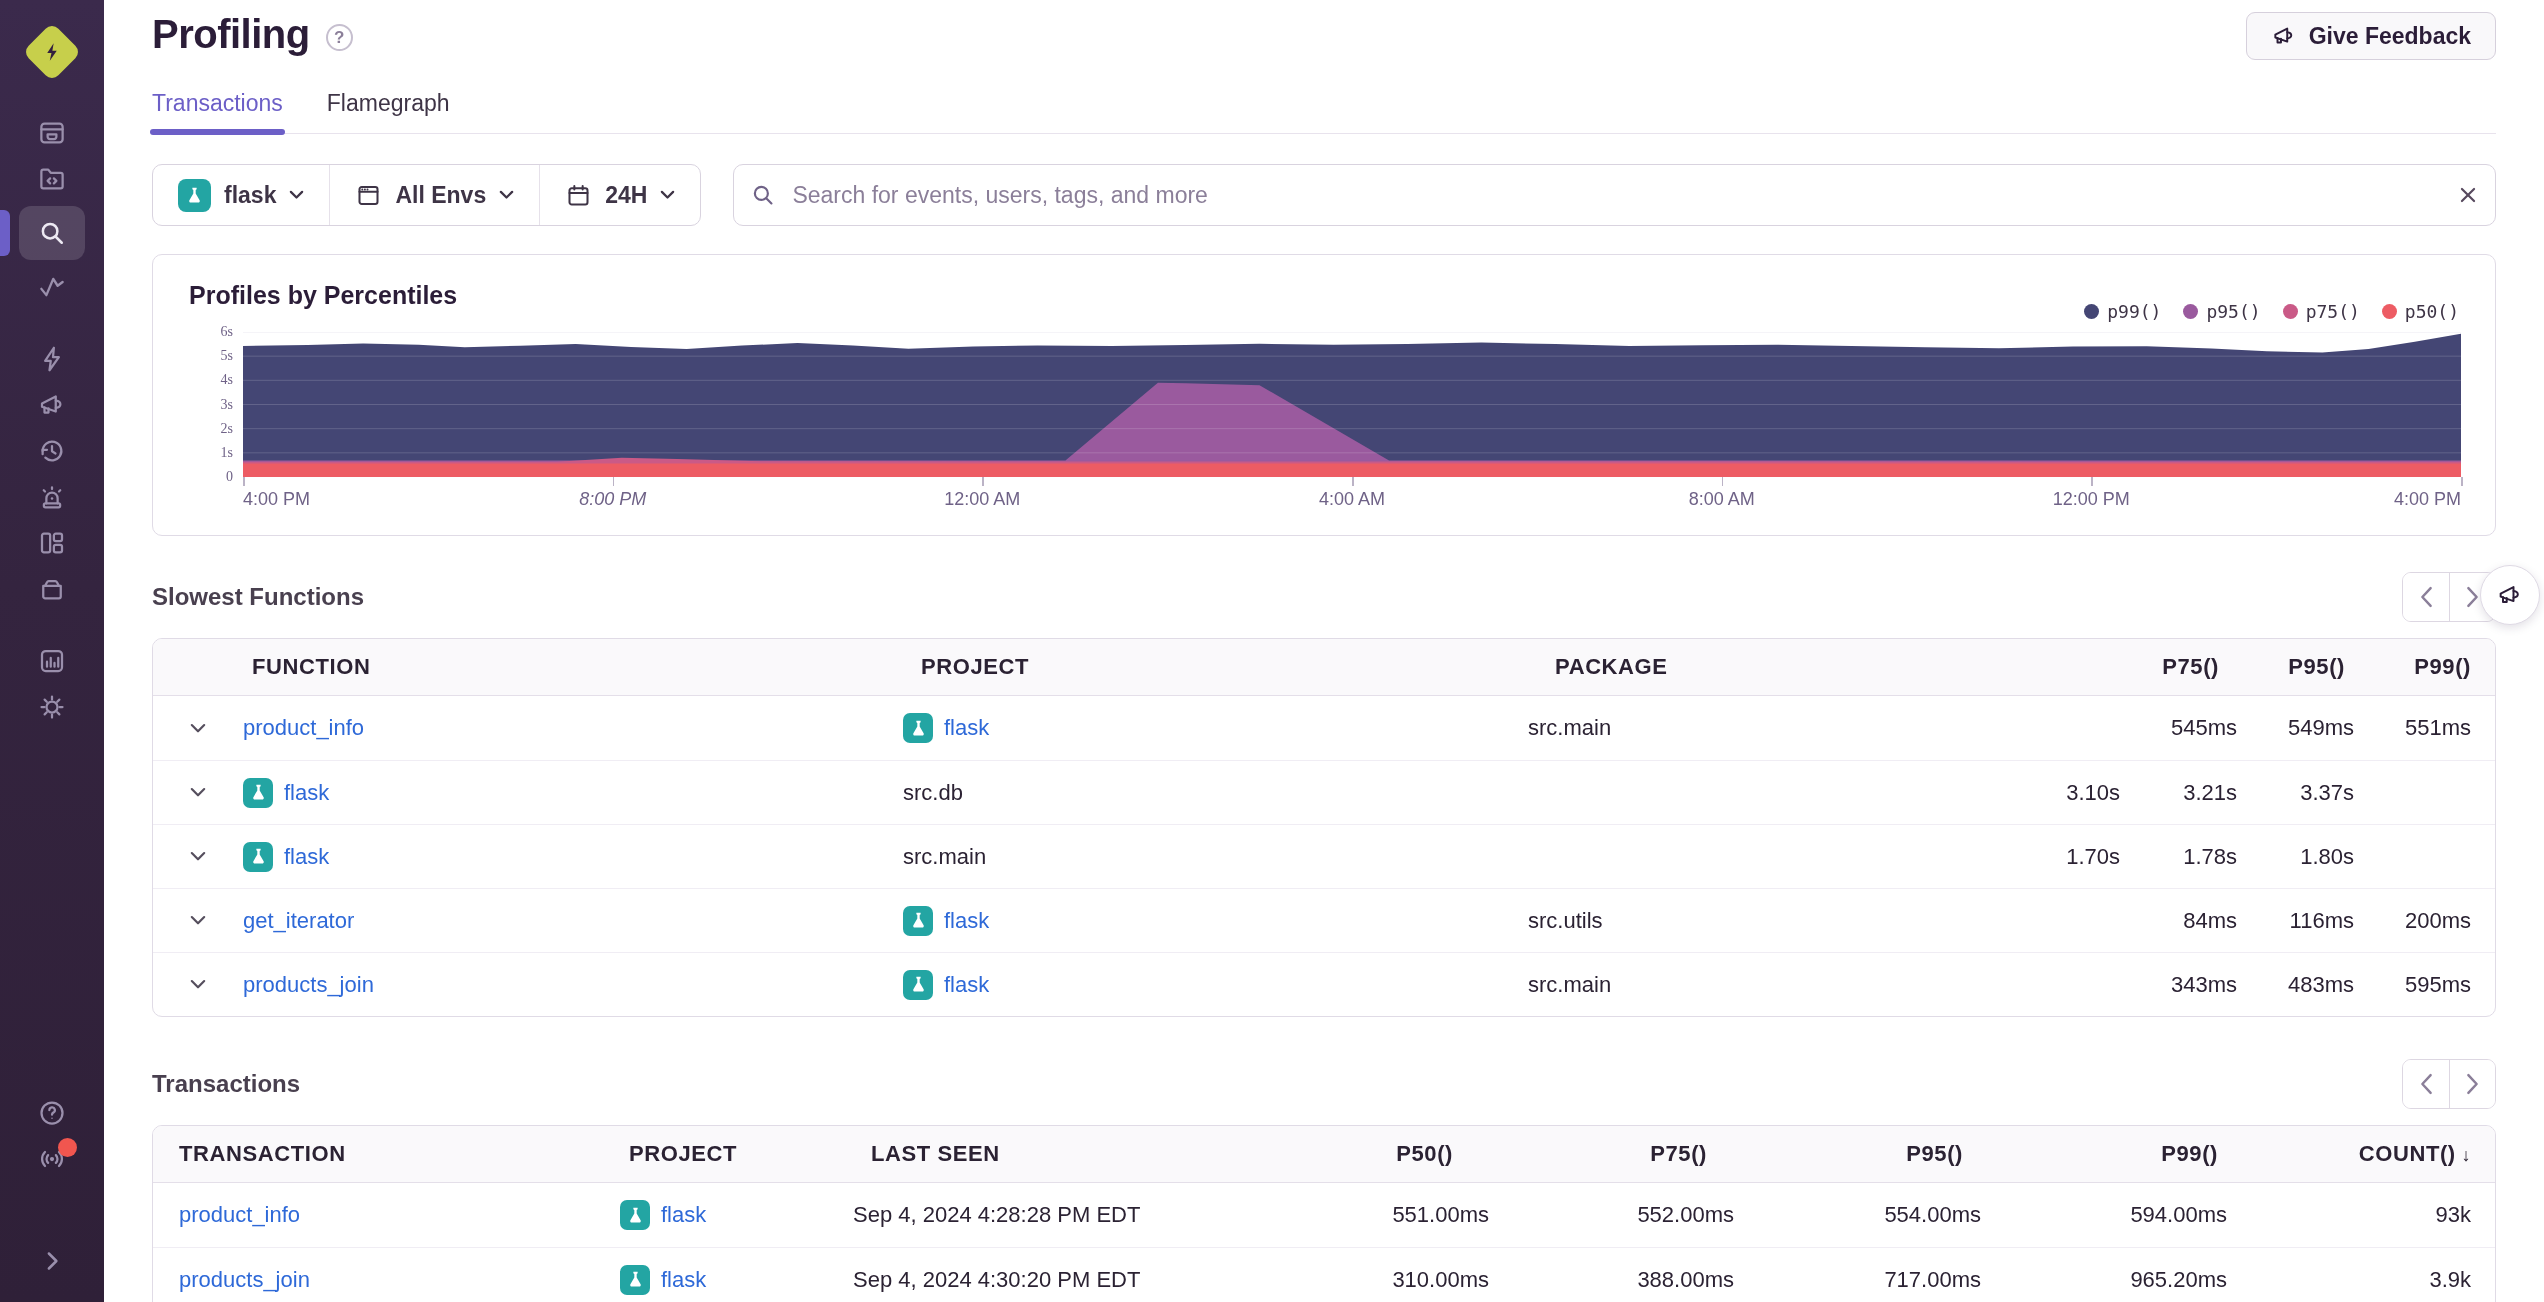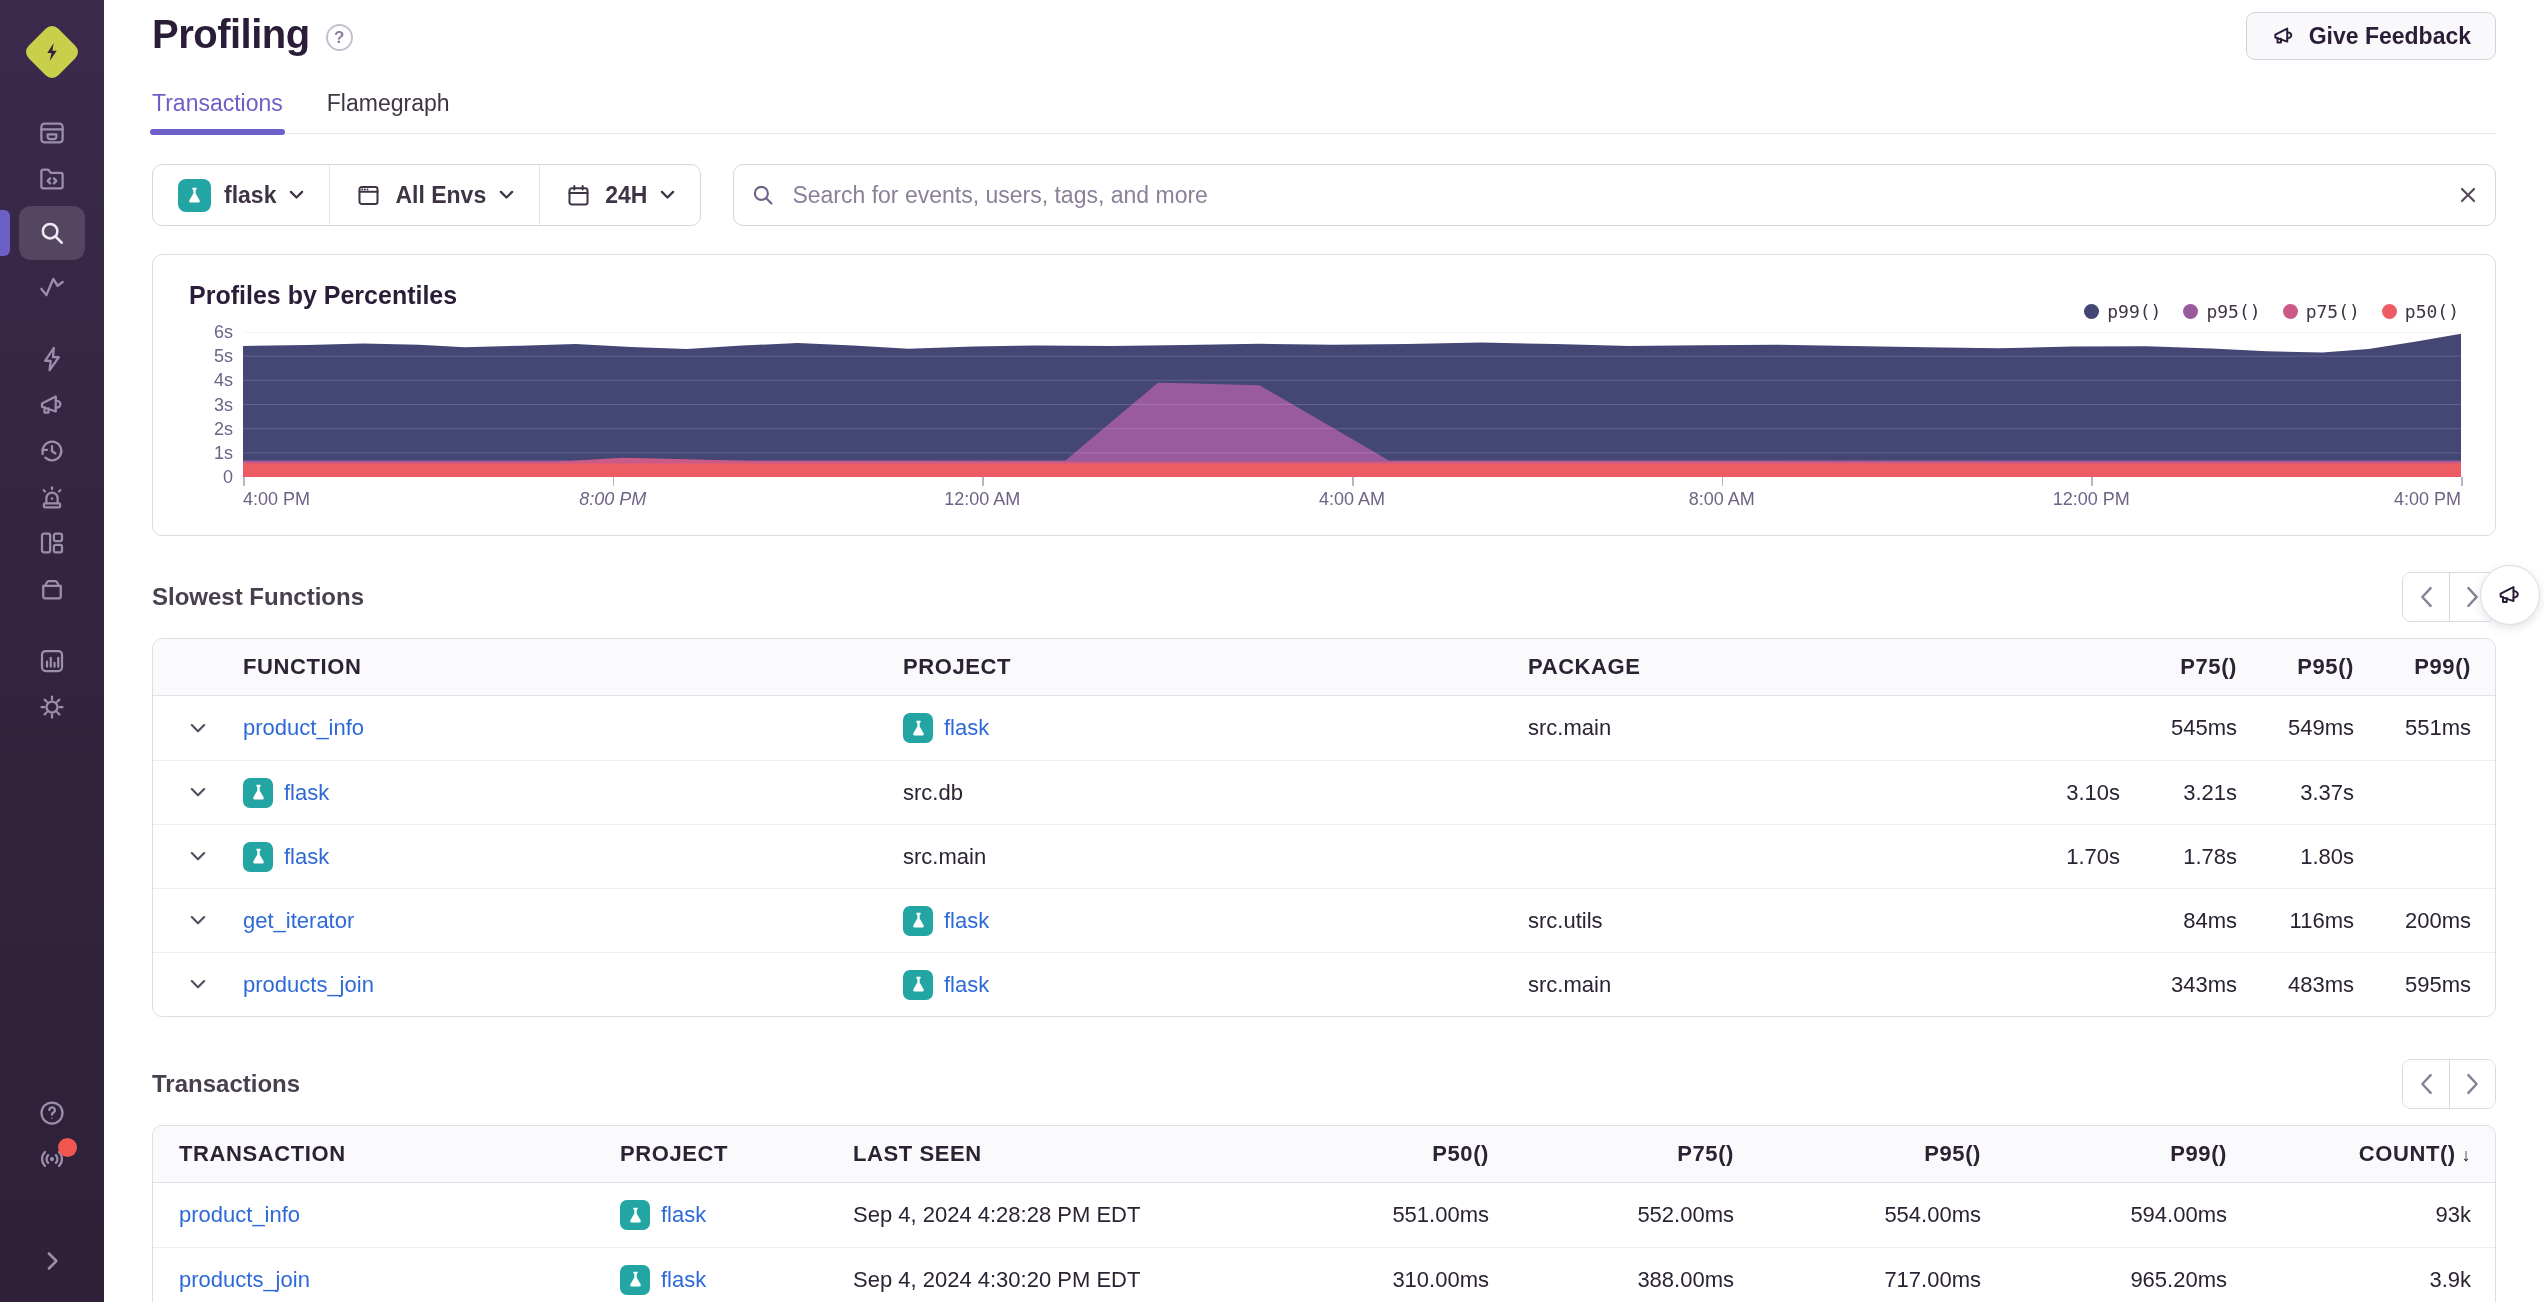--- a/index.html
+++ b/index.html
@@ -67,42 +67,42 @@
   
   .chart-panel { margin-top:28px; border:1.5px solid #E0DBE6; border-radius:10px; background:#fff;
     padding:26px 34px 18px 36px; position:relative; height:282px; }
   .chart-title { font-size:25px; font-weight:700; color:#2B1D38; }
   .legend { position:absolute; top:46px; right:36px; display:flex; gap:22px; align-items:center;
     font-family:"DejaVu Sans Mono", monospace; font-size:18px; color:#3E3446; }
   .legend-item { display:flex; align-items:center; gap:8px; }
   .legend-dot { width:15px; height:15px; border-radius:50%; }
   .chart-body { display:flex; margin-top:22px; }
   .y-axis { width:54px; position:relative; height:145px; flex:0 0 54px; }
-  .y-label { position:absolute; right:10px; font-size:18px; color:#6F6287; transform:translateY(50%); }
+  .y-label { position:absolute; right:10px; font-size:14px; color:#6F6287; transform:translateY(50%);font-family:Liberation Serif, serif; }
   .plot { flex:1; position:relative; height:145px; }
   .plot svg { width:100%; height:145px; display:block; }
   .x-axis { margin-left:54px; position:relative; height:34px; }
   .x-label { position:absolute; top:12px; font-size:18px; color:#6F6287; white-space:nowrap; }
   .x-tick { position:absolute; top:0; width:1.5px; height:9px; background:#BBB3C6; }
 
   
   .section-head { display:flex; justify-content:space-between; align-items:center; margin-top:36px; position:relative; }
   .section-title { font-size:24px; font-weight:700; color:#49404F; }
   .pager { display:flex; border:1.5px solid #DDD7E2; border-radius:9px; overflow:hidden; background:#fff; }
   .pager-btn { width:46px; height:48px; display:flex; align-items:center; justify-content:center; cursor:pointer; background:#fff; }
   .pager-btn + .pager-btn { border-left:1.5px solid #DDD7E2; }
   .pager-btn svg { width:15px; height:22px; color:#8B7F99; }
   .float-feedback { position:absolute; right:-44px; top:-7px; width:60px; height:60px; border-radius:50%;
     background:#fff; border:1.5px solid #DFDAE5; box-shadow:0 3px 10px rgba(40,20,60,0.13);
     display:flex; align-items:center; justify-content:center; cursor:pointer; z-index:5; color:#2B1D38; }
   .float-feedback svg { width:28px; height:28px; }
 
   .table-panel { margin-top:16px; border:1.5px solid #E0DBE6; border-radius:10px; background:#fff; overflow:hidden; }
   .thead { background:#FAF9FB; border-bottom:1.5px solid #E4DFE9; height:57px; display:grid; align-items:center;
-    font-size:18px; font-weight:700; color:#6F6287; letter-spacing:0.6px; }
+    font-size:18px; font-weight:700; color:#6F6287; letter-spacing:0.6px;gap:9px; }
   .trow { display:grid; align-items:center; height:64px; }
   .trow + .trow { border-top:1px solid #F0EDF4; }
   .t1-grid { grid-template-columns:90px 660px 625px minmax(0,1fr) 117px 117px 117px; padding-right:24px; }
   .t2-grid { grid-template-columns:441px 233px minmax(0,1fr) 245px 245px 247px 246px 244px; padding-left:26px; padding-right:24px; }
   .cell { font-size:22px; color:#2B2233; overflow:hidden; text-overflow:ellipsis; white-space:nowrap; }
   .cell.num, .thead .num { text-align:right; }
   .link { color:var(--link); cursor:pointer; text-decoration:none; }
   .proj-cell { display:flex; align-items:center; gap:11px; }
   .proj-cell .flask-badge { width:30px; height:30px; border-radius:7px; }
   .expander { display:flex; justify-content:center; cursor:pointer; }

